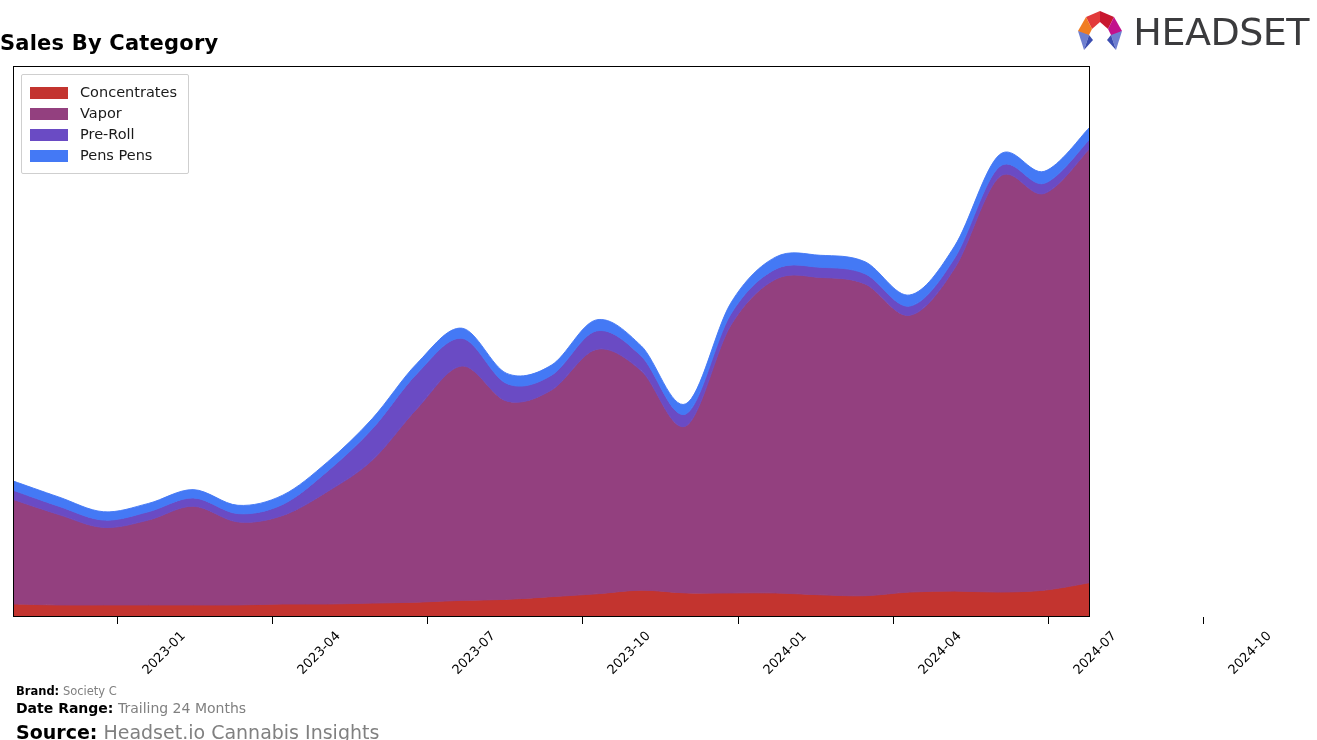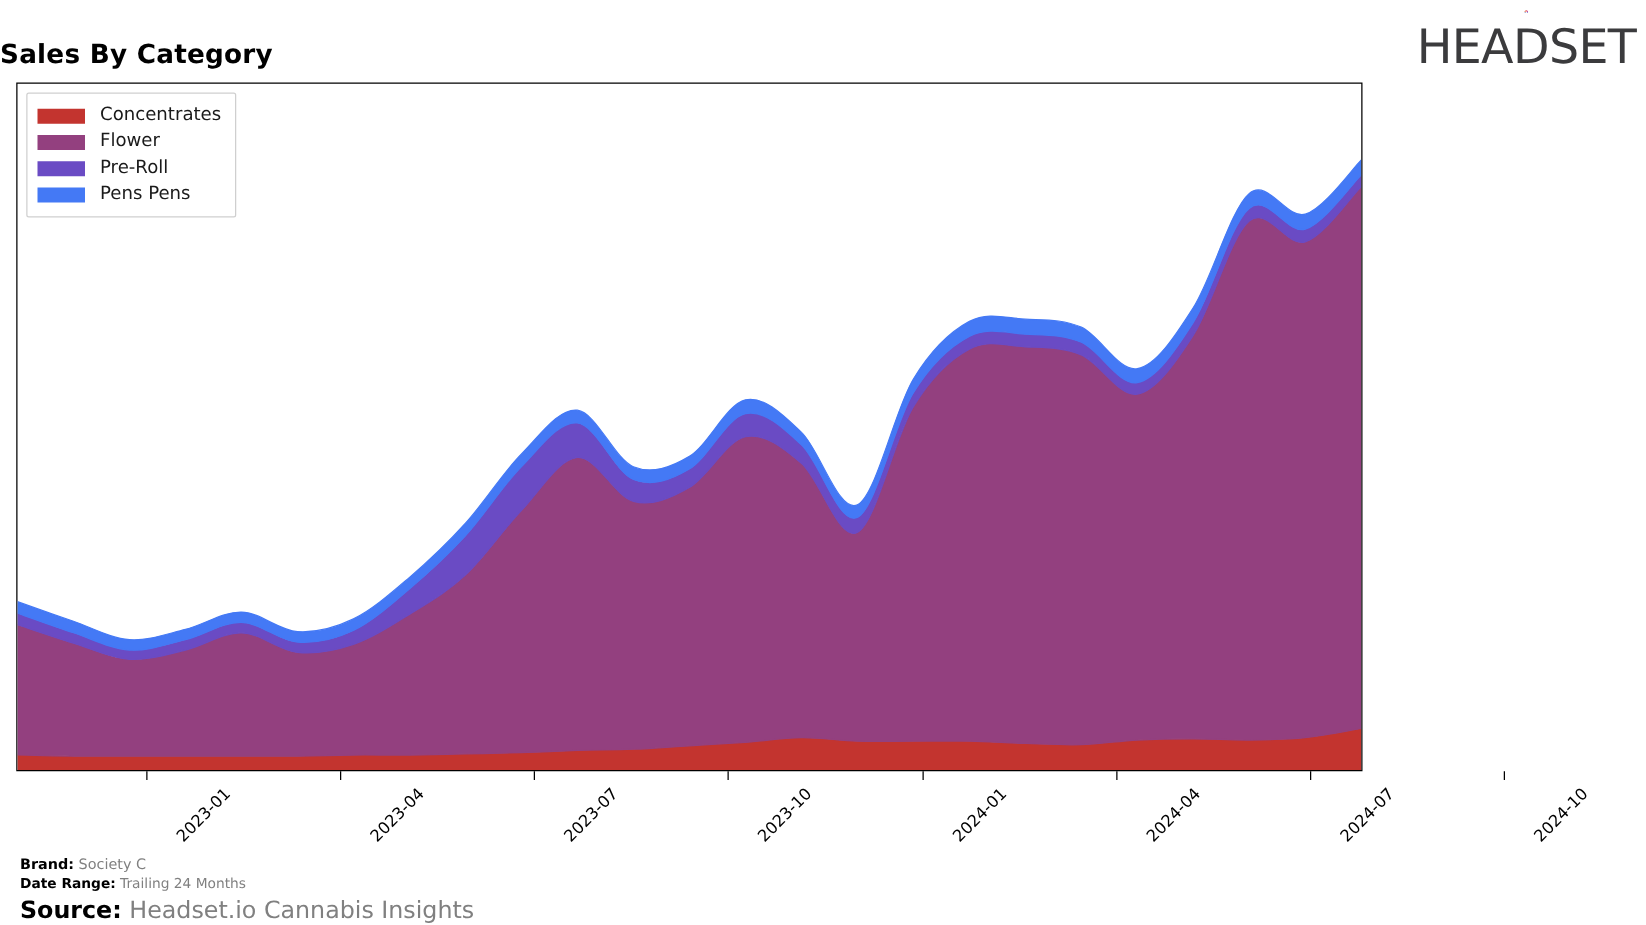--- a/index.html
+++ b/index.html
@@ -36,21 +36,20 @@
 
   
   .logo-wrap {
     position: absolute;
     right: 8px;
     top: 8px;
     display: flex;
     align-items: center;
     gap: 7px;
     height: 48px;
-    flex-direction: column;
   }
   .logo-mark { width: 52px; height: 46px; display: block; }
   .logo-text {
     font-size: 38px;
     font-weight: 400;
     color: #3b3b3d;
     letter-spacing: -0.5px;
     line-height: 1;
     font-family: "DejaVu Sans", "Liberation Sans", sans-serif;
   }
@@ -143,21 +142,21 @@
     line-height: 1.42;
   }
   .footer-key {
     font-weight: bold;
     color: #000000;
   }
   .footer-val {
     color: #808080;
   }
   .fl-1 { font-size: 11.5px; }
-  .fl-2 { font-size: 11px; }
+  .fl-2 { font-size: 14px; }
   .fl-3 { font-size: 19px; }
 </style>
 </head>
 <body>
 
 <div id="root">
 
   <div class="chart-title">Sales By Category</div>
 
   <div class="logo-wrap">
@@ -185,21 +184,21 @@
         <path d="M0.00,415.83 C8.63,418.45 34.50,426.47 51.75,431.56 C69.00,436.66 86.25,445.30 103.50,446.38 C120.75,447.46 138.00,441.75 155.25,438.05 C172.50,434.34 189.75,423.85 207.00,424.16 C224.25,424.47 241.50,438.97 258.75,439.90 C276.00,440.82 293.25,436.97 310.50,429.71 C327.75,422.46 345.00,409.19 362.25,396.38 C379.50,383.57 396.75,369.38 414.00,352.87 C431.25,336.36 448.50,312.44 465.75,297.32 C483.00,282.19 500.25,260.44 517.50,262.13 C534.75,263.83 552.00,301.33 569.25,307.50 C586.50,313.67 603.75,308.12 621.00,299.17 C638.25,290.22 655.50,257.04 672.75,253.80 C690.00,250.56 707.25,265.68 724.50,279.72 C741.75,293.77 759.00,345.15 776.25,338.05 C793.50,330.95 810.75,261.67 828.00,237.13 C845.25,212.60 862.50,198.87 879.75,190.84 C897.00,182.82 914.25,188.22 931.50,188.99 C948.75,189.76 966.00,188.84 983.25,195.47 C1000.50,202.11 1017.75,231.43 1035.00,228.80 C1052.25,226.18 1069.50,203.19 1086.75,179.73 C1104.00,156.28 1121.25,100.57 1138.50,88.07 C1155.75,75.57 1173.00,109.21 1190.25,104.74 C1207.50,100.26 1233.38,68.47 1242.00,61.22 L1242.00,73.26 C1233.38,80.51 1207.50,112.30 1190.25,116.77 C1173.00,121.25 1155.75,87.61 1138.50,100.11 C1121.25,112.61 1104.00,168.47 1086.75,191.77 C1069.50,215.07 1052.25,237.29 1035.00,239.91 C1017.75,242.54 1000.50,213.99 983.25,207.51 C966.00,201.03 948.75,201.80 931.50,201.03 C914.25,200.25 897.00,195.01 879.75,202.88 C862.50,210.75 845.25,224.02 828.00,248.25 C810.75,272.47 793.50,341.29 776.25,348.24 C759.00,355.18 741.75,303.80 724.50,289.91 C707.25,276.02 690.00,261.67 672.75,264.91 C655.50,268.15 638.25,300.56 621.00,309.35 C603.75,318.15 586.50,323.86 569.25,317.68 C552.00,311.51 534.75,274.01 517.50,272.32 C500.25,270.62 483.00,292.38 465.75,307.50 C448.50,322.62 431.25,346.69 414.00,363.05 C396.75,379.41 379.50,392.99 362.25,405.64 C345.00,418.29 327.75,431.87 310.50,438.97 C293.25,446.07 276.00,449.31 258.75,448.23 C241.50,447.15 224.25,432.80 207.00,432.49 C189.75,432.18 172.50,442.67 155.25,446.38 C138.00,450.08 120.75,455.64 103.50,454.71 C86.25,453.79 69.00,445.76 51.75,440.82 C34.50,435.89 8.63,427.71 0.00,425.08 Z" fill="#4479f5" stroke="#4479f5" stroke-width="1"></path>
       </svg>
 
     <div class="legend" id="legend">
         <div class="legend-row">
           <span class="legend-swatch" style="background: rgb(195, 52, 47);"></span>
           <span class="legend-label">Concentrates</span>
         </div>
         <div class="legend-row">
           <span class="legend-swatch" style="background: rgb(147, 64, 127);"></span>
-          <span class="legend-label">Flower</span>
+          <span class="legend-label">Vapor</span>
         </div>
         <div class="legend-row">
           <span class="legend-swatch" style="background: rgb(106, 75, 196);"></span>
           <span class="legend-label">Pre-Roll</span>
         </div>
         <div class="legend-row">
           <span class="legend-swatch" style="background: rgb(68, 121, 245);"></span>
           <span class="legend-label">Pens Pens</span>
         </div>
       </div>

